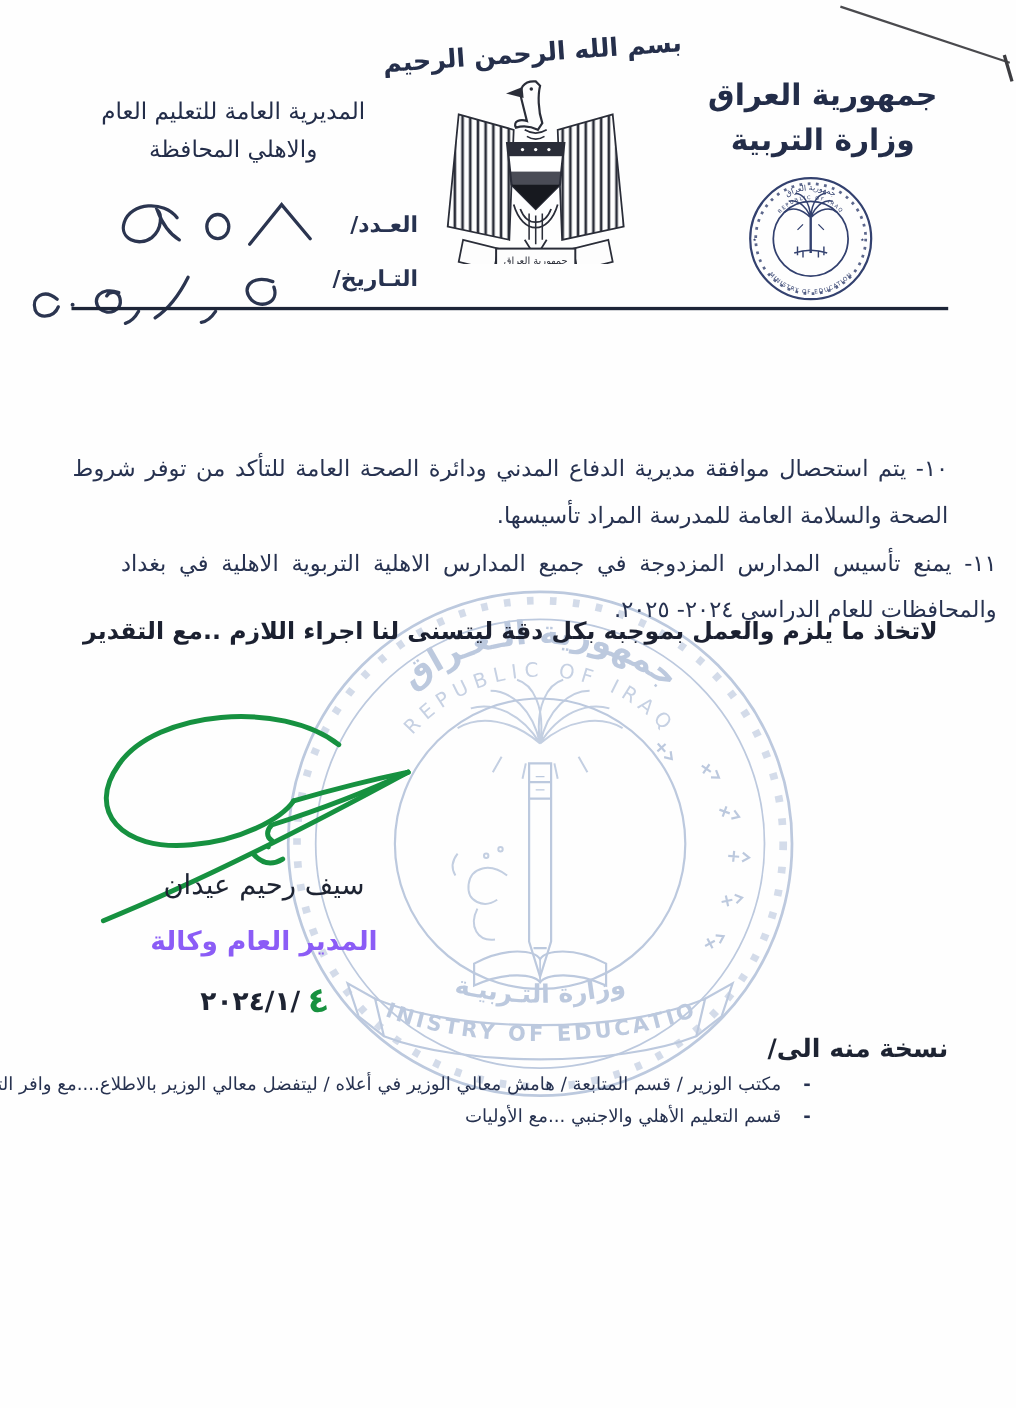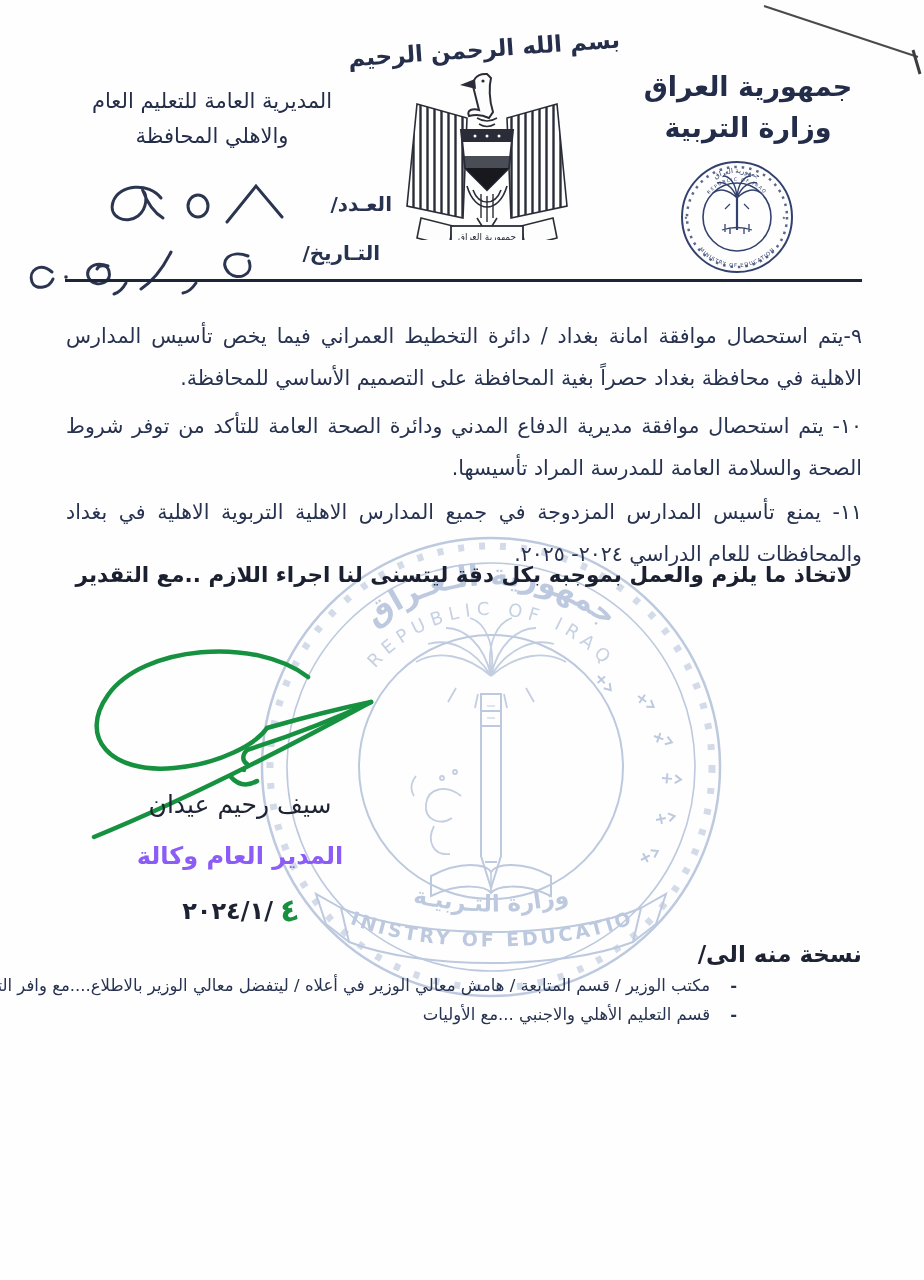--- a/index.html
+++ b/index.html
@@ -5,27 +5,27 @@
   html,body{margin:0;padding:0;background:#9a9a9a;}
   #page{position:relative;width:924px;height:1280px;background:#fefefe;overflow:hidden;
         font-family:"DejaVu Sans",sans-serif;color:#273250;margin:0 auto;}
   .abs{position:absolute;}
   .rtl{direction:rtl;unicode-bidi:embed;}
   
   .org-right{right:50px;top:66px;width:252px;text-align:center;font-size:27px;line-height:41px;font-weight:bold;color:#232d49;}
   .basmala{left:328px;top:36px;width:312px;text-align:center;font-size:23px;font-weight:bold;
            transform:rotate(-4deg);color:#252f4b;}
   .org-left{left:66px;top:84px;width:292px;text-align:center;font-size:21px;line-height:35px;font-weight:normal;color:#232d49;}
-  .num-label{right:532px;top:192px;font-size:20px;font-weight:bold;}
+  .num-label{right:544px;top:192px;font-size:20px;font-weight:bold;}
   .date-label{right:544px;top:241px;font-size:20px;font-weight:bold;}
   .rule{left:65px;top:279px;width:797px;height:3px;background:#1d2538;}
   
   .para{left:66px;width:796px;direction:rtl;text-align:justify;text-align-last:right;
         font-size:20.5px;line-height:42px;color:#273250;}
-  .p9{top:294px;} .p10{top:384px;} .p11{top:470px;}
+  .p9{top:294px;} .p10{top:384px;} .p11{top:470px;margin-left:44px;}
   .directive{left:66px;top:562px;width:796px;direction:rtl;text-align:center;
              font-size:21.5px;font-weight:bold;color:#1b2030;letter-spacing:0.2px;}
   
   .sig-name{left:85px;top:790px;width:310px;text-align:center;font-size:25px;font-weight:normal;color:#1d2332;z-index:6;}
   .sig-title{left:85px;top:842px;width:310px;text-align:center;font-size:24px;font-weight:bold;color:#8b5cf6;z-index:6;}
   .sig-date{left:85px;top:890px;width:310px;text-align:center;font-size:24px;font-weight:bold;
             direction:ltr;color:#1d2332;z-index:6;}
   .sig-date .hand-day{display:inline-block;color:#17913f;font-size:31px;font-weight:bold;
             transform:rotate(-10deg) translateY(2px);margin-left:6px;}
   
@@ -204,21 +204,20 @@
         <textPath href="#wTopA" startOffset="50%" text-anchor="middle">جمهورية الـعـراق</textPath></text>
       <text font-size="18" letter-spacing="6" opacity="0.85">
         <textPath href="#wTopB" startOffset="50%" text-anchor="middle">REPUBLIC OF IRAQ</textPath></text>
       <text font-size="23" font-weight="bold">
         <textPath href="#wArB" startOffset="50%" text-anchor="middle">وزارة التـربيـة</textPath></text>
       <text font-size="19" letter-spacing="3" font-weight="bold">
         <textPath href="#wRib" startOffset="50%" text-anchor="middle">MINISTRY OF EDUCATION</textPath></text>
     </g>
   </svg>
 
-  <p class="abs para p9 layer2">٩-يتم استحصال موافقة امانة بغداد / دائرة التخطيط العمراني فيما يخص تأسيس المدارس الاهلية في محافظة بغداد حصراً بغية المحافظة على التصميم الأساسي للمحافظة.</p>
   <p class="abs para p10 layer2">١٠- يتم استحصال موافقة مديرية الدفاع المدني ودائرة الصحة العامة للتأكد من توفر شروط الصحة والسلامة العامة للمدرسة المراد تأسيسها.</p>
   <p class="abs para p11 layer2">١١- يمنع تأسيس المدارس المزدوجة في جميع المدارس الاهلية التربوية الاهلية في بغداد والمحافظات  للعام الدراسي ٢٠٢٤- ٢٠٢٥.</p>
   <div class="abs directive layer2">لاتخاذ ما يلزم والعمل بموجبه بكل دقة  ليتسنى لنا اجراء اللازم ..مع التقدير</div>
 
   <svg class="abs layer5" style="left:70px;top:640px;width:330px;height:210px;" viewBox="0 0 330 210">
     <g stroke="#169140" stroke-width="4.5" fill="none" stroke-linecap="round" stroke-linejoin="round">
       <path d="M238,37 C185,-4 72,6 38,55 C8,97 40,134 104,128 C150,124 186,104 197,88"></path>
       <path d="M197,88 C232,78 272,68 301,62"></path>
       <path d="M301,62 C250,86 205,101 177,110 C172,115 172,121 177,124"></path>
       <path d="M301,62 C220,106 110,162 24,197"></path>

